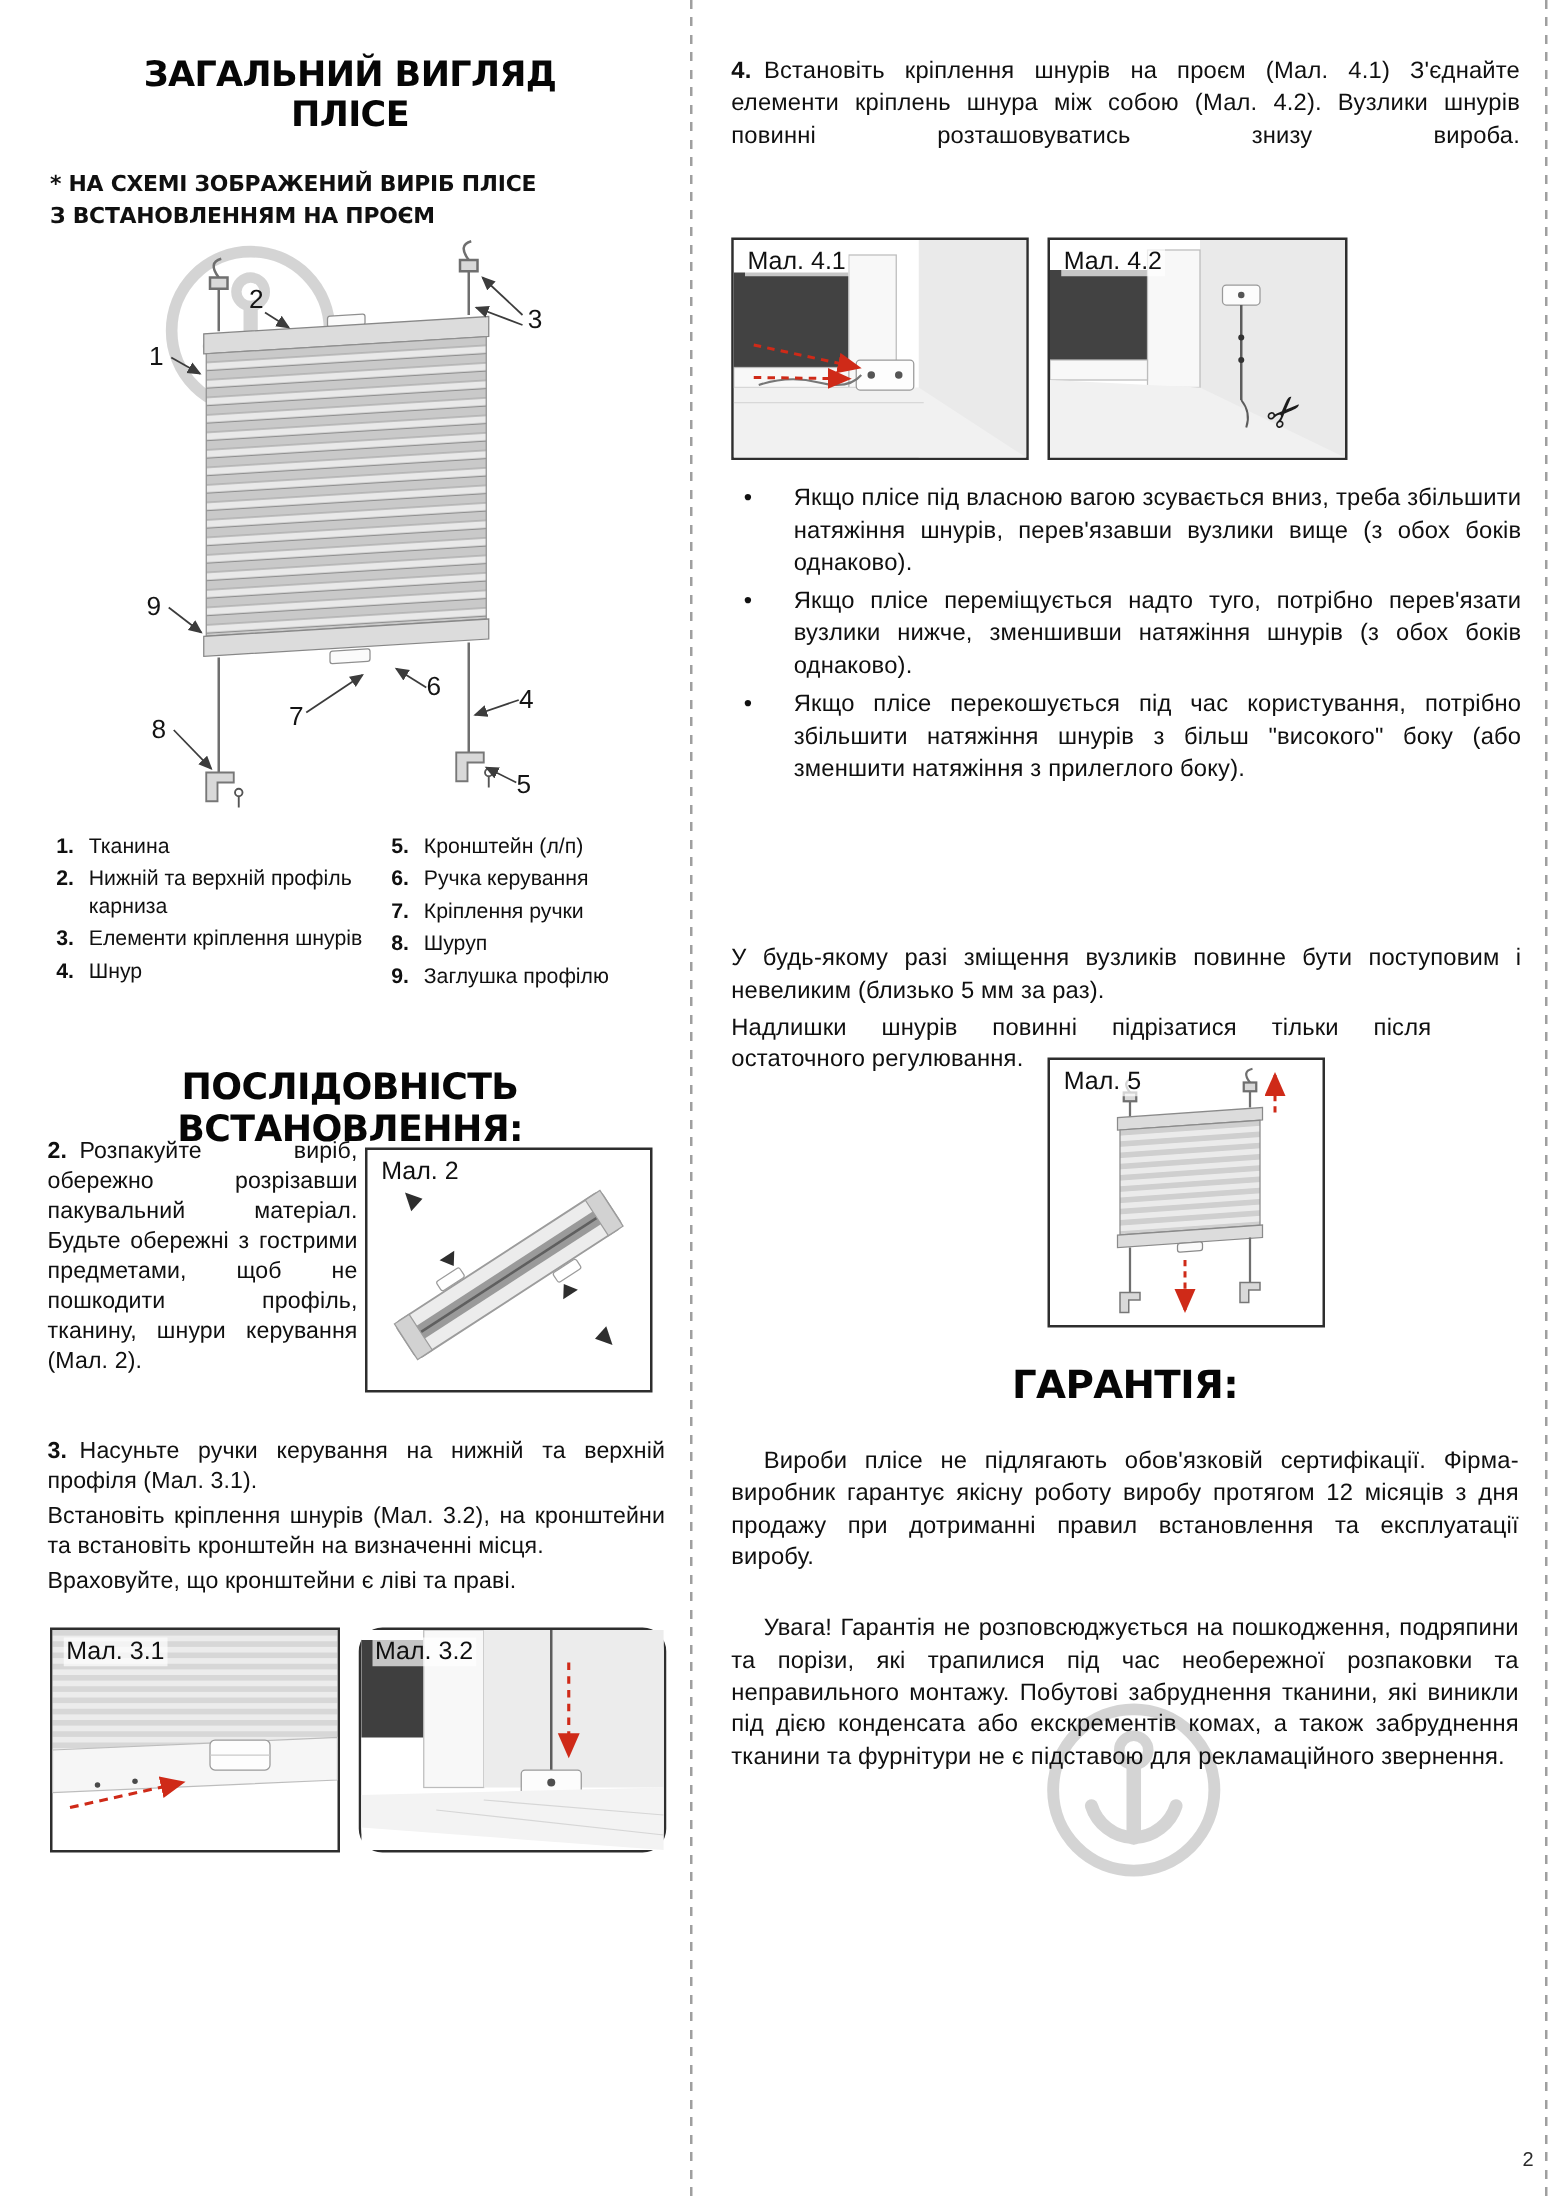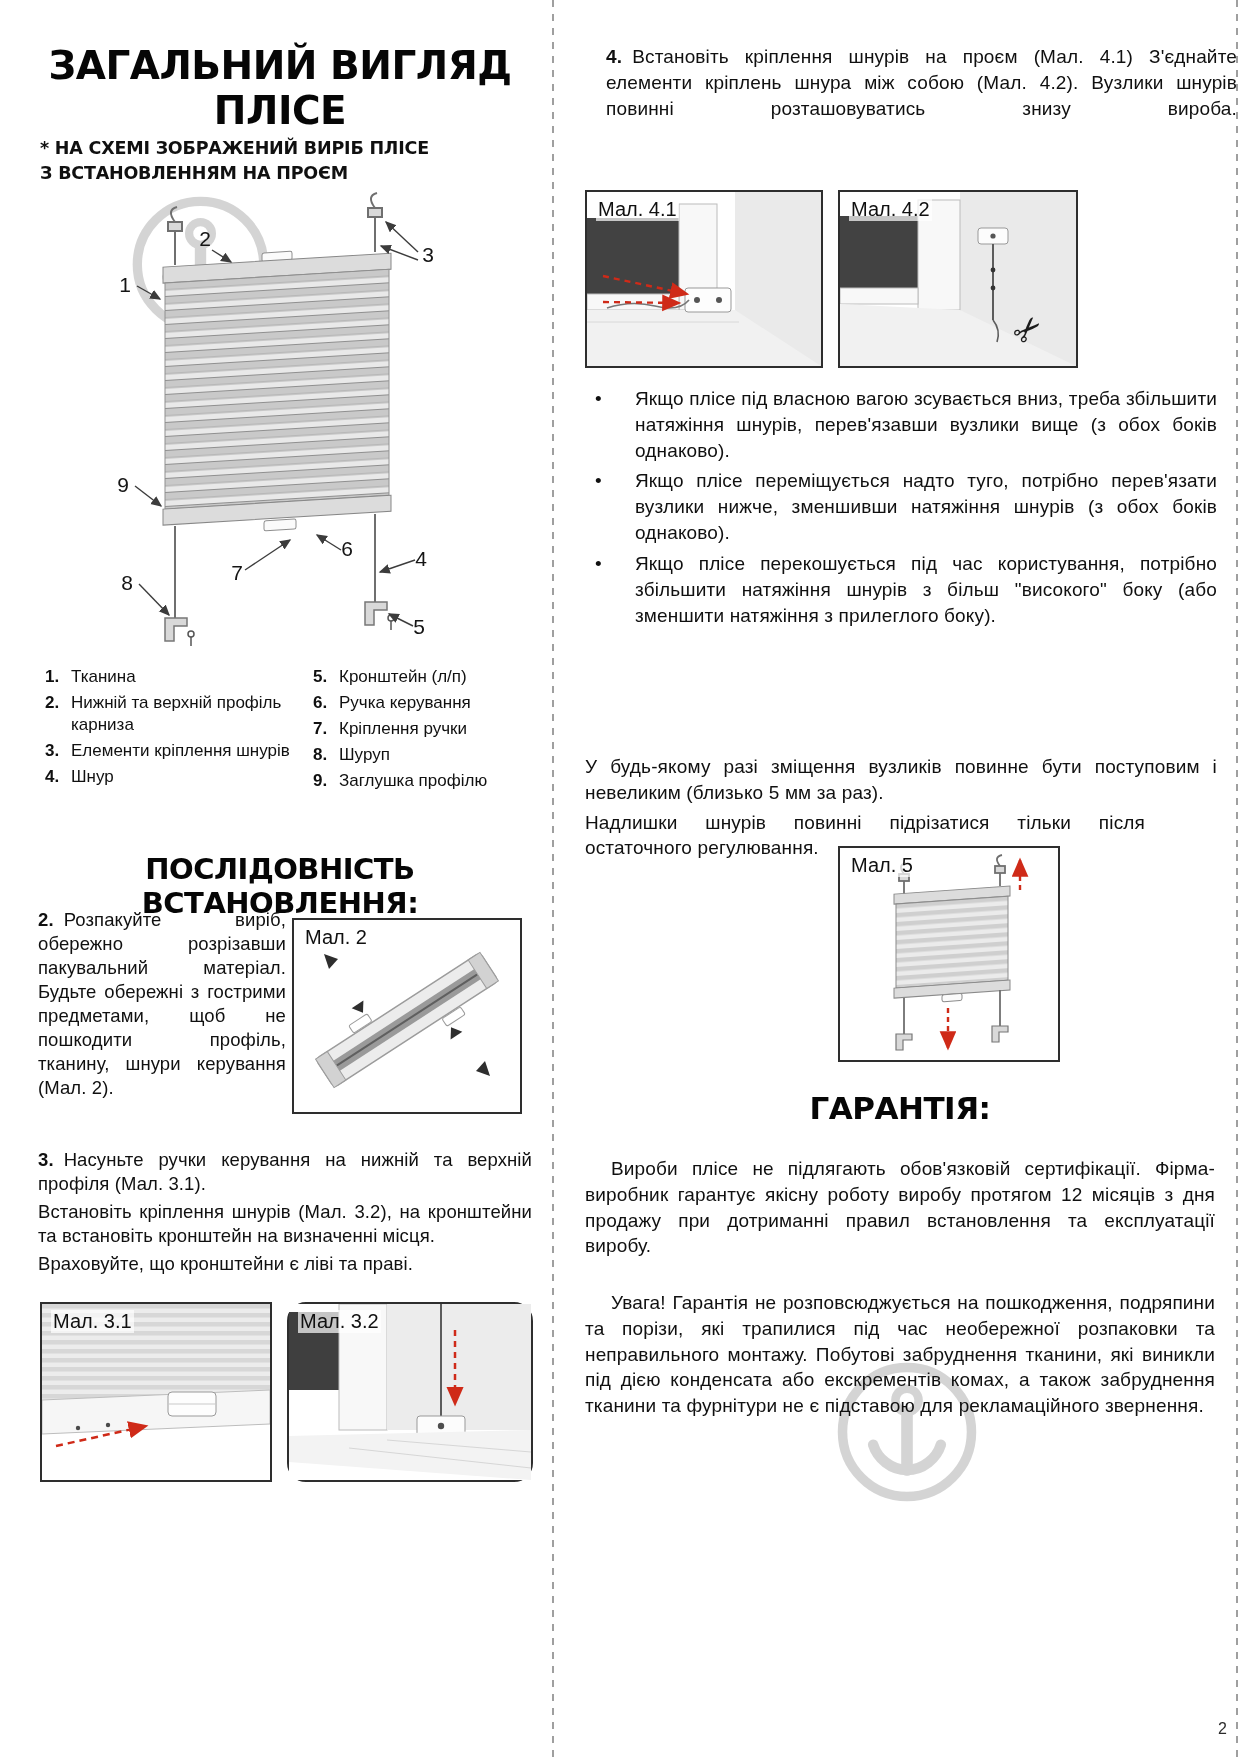--- a/index.html
+++ b/index.html
@@ -6,28 +6,28 @@
   html,body { background:#ffffff; }
   .page {
     position:relative; width:1245px; height:1760px; background:#fff;
     font-family:"Liberation Sans", sans-serif; color:#101010; overflow:hidden;
   }
   .abs { position:absolute; }
   .vline { position:absolute; top:0; bottom:0; width:2px;
     background:repeating-linear-gradient(to bottom,#9f9f9f 0 7px, transparent 7px 14px); }
   .h-black { font-family:"DejaVu Sans", sans-serif; font-weight:bold; text-align:center;
     letter-spacing:-0.5px; color:#060606; }
-  .title { font-size:39px; line-height:1.15; }
+  .title { font-size:28px; line-height:1.15; }
   .subtitle { font-family:"DejaVu Sans", sans-serif; font-weight:bold; text-align:left;
     font-size:17.5px; line-height:1.4; letter-spacing:-0.2px; }
   .seq-title { font-size:29px; }
   .w-title { font-size:31px; }
   .body-text { font-size:19px; line-height:1.36; text-align:justify; letter-spacing:0.15px; }
   .body-sm { font-size:18.5px; line-height:1.3; text-align:justify; letter-spacing:0.1px; }
-  .last-just { text-align-last:justify;margin-left:21px; }
+  .last-just { text-align-last:justify; }
   .stepnum { font-weight:bold; margin-right:10px; }
   .indent { text-indent:26px; }
   .legend-item { position:relative; padding-left:26px; margin-bottom:4px;
     font-size:17px; line-height:1.3; }
   .legend-item .num { position:absolute; left:0; font-weight:bold; }
   .bullet-row { position:relative; padding-left:50px; margin-bottom:5px; }
   .bullet-row .bullet { position:absolute; left:10px; }
   .fig { position:absolute; border:2px solid #2e2e2e; background:#fff; }
   .fig svg { display:block; }
   .fig-label { position:absolute; top:6px; left:9px; font-size:20px; color:#101010;

